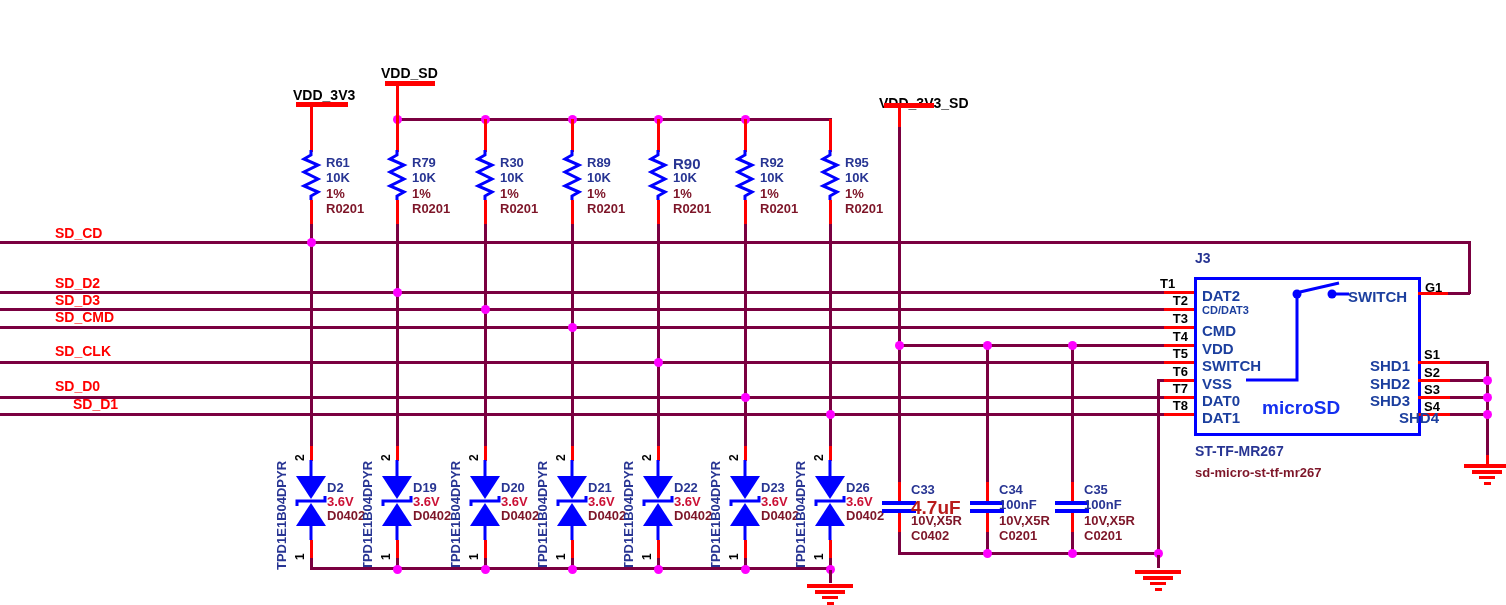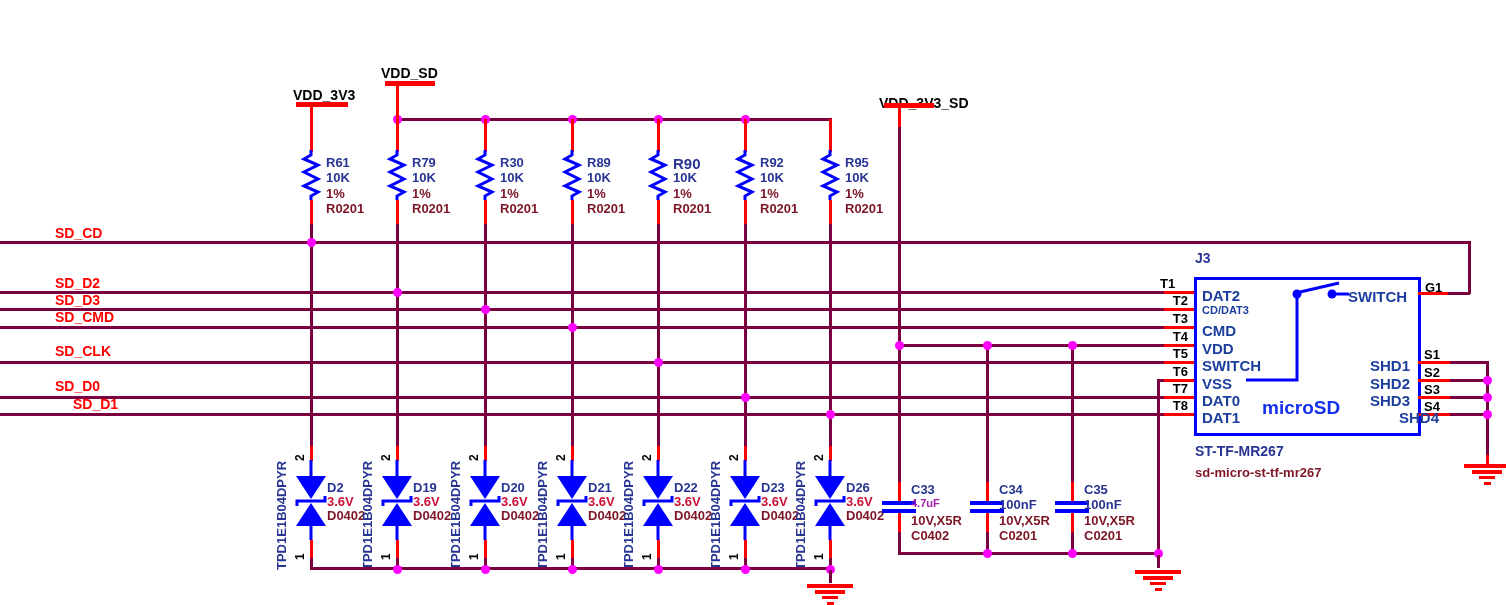--- a/index.html
+++ b/index.html
@@ -252,21 +252,21 @@
     <div class="abs" style="left: 822px; top: 596px; width: 16px; height: 3px; background: rgb(255, 0, 0);"></div>
     <div class="abs" style="left: 826.5px; top: 602px; width: 7px; height: 3px; background: rgb(255, 0, 0);"></div>
     <div class="abs" style="left: 898px; top: 346px; width: 3px; height: 136px; background: rgb(122, 0, 64);"></div>
     <div class="abs" style="left: 895px; top: 341px; width: 9px; height: 9px; border-radius: 50%; background: rgb(255, 0, 255);"></div>
     <div class="abs" style="left: 898px; top: 482px; width: 3px; height: 19px; background: rgb(255, 0, 0);"></div>
     <div class="abs" style="left: 882px; top: 501px; width: 34px; height: 4px; background: rgb(0, 0, 255);"></div>
     <div class="abs" style="left: 882px; top: 509px; width: 34px; height: 4px; background: rgb(0, 0, 255);"></div>
     <div class="abs" style="left: 898px; top: 513px; width: 3px; height: 19px; background: rgb(255, 0, 0);"></div>
     <div class="abs" style="left: 898px; top: 532px; width: 3px; height: 21px; background: rgb(122, 0, 64);"></div>
     <div class="t" style="left: 911px; top: 483px; font-size: 13px; color: rgb(40, 53, 147);">C33</div>
-    <div class="t" style="left: 911px; top: 498px; font-size: 11px; color: #a21caf;">4.7uF</div>
+    <div class="t" style="left: 911px; top: 498px; font-size: 19px; color: #b91c1c;">4.7uF</div>
     <div class="t" style="left: 911px; top: 514px; font-size: 13px; color: rgb(125, 21, 40);">10V,X5R</div>
     <div class="t" style="left: 911px; top: 529px; font-size: 13px; color: rgb(125, 21, 40);">C0402</div>
     <div class="abs" style="left: 986px; top: 345px; width: 3px; height: 137px; background: rgb(122, 0, 64);"></div>
     <div class="abs" style="left: 983px; top: 341px; width: 9px; height: 9px; border-radius: 50%; background: rgb(255, 0, 255);"></div>
     <div class="abs" style="left: 986px; top: 482px; width: 3px; height: 19px; background: rgb(255, 0, 0);"></div>
     <div class="abs" style="left: 970px; top: 501px; width: 34px; height: 4px; background: rgb(0, 0, 255);"></div>
     <div class="abs" style="left: 970px; top: 509px; width: 34px; height: 4px; background: rgb(0, 0, 255);"></div>
     <div class="abs" style="left: 986px; top: 513px; width: 3px; height: 19px; background: rgb(255, 0, 0);"></div>
     <div class="abs" style="left: 986px; top: 532px; width: 3px; height: 21px; background: rgb(122, 0, 64);"></div>
     <div class="t" style="left: 999px; top: 483px; font-size: 13px; color: rgb(40, 53, 147);">C34</div>

